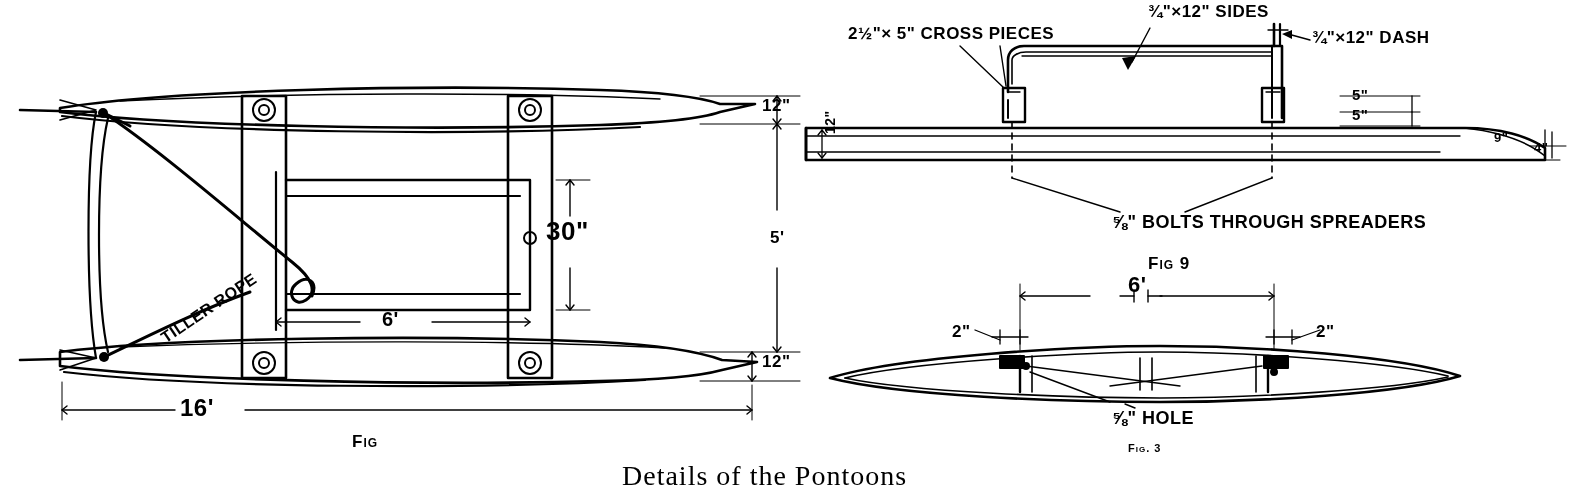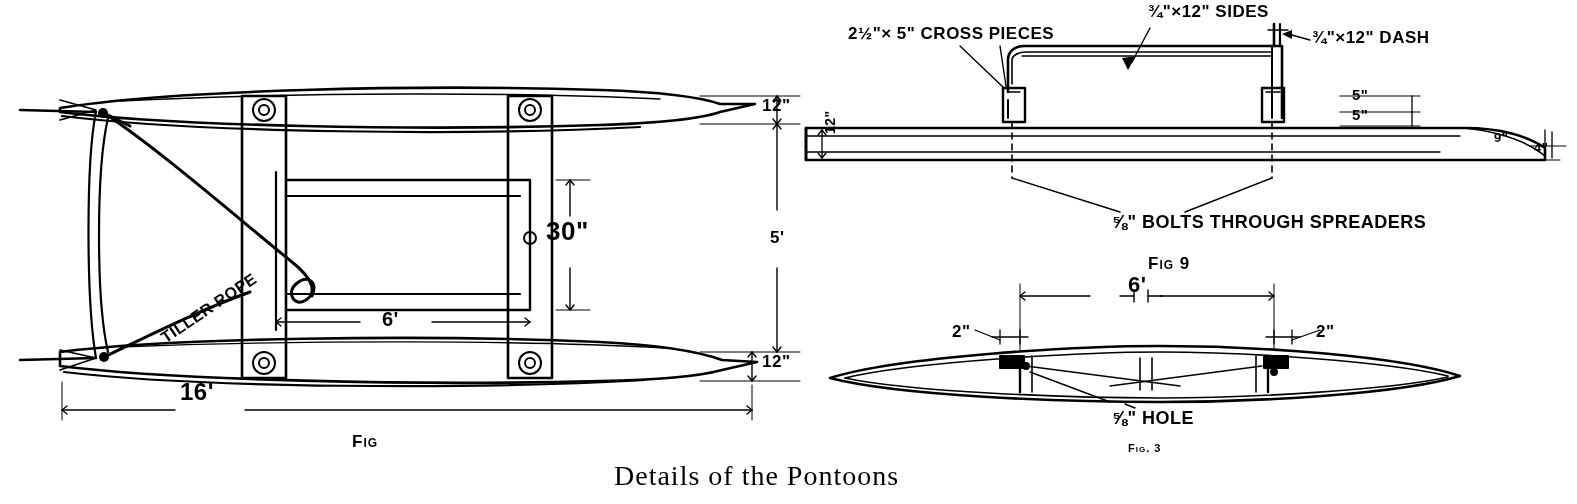--- a/index.html
+++ b/index.html
@@ -1,20 +1,20 @@
 <!DOCTYPE html>
 <html><head>
 <meta charset="utf-8">
 <style>
   html,body{margin:0;padding:0;background:#ffffff;}
   body{width:1577px;height:504px;font-family:"Liberation Sans",sans-serif;color:#000;position:relative;overflow:hidden;}
   #sheet{position:absolute;inset:0;}
   svg{position:absolute;left:0;top:0;}
   .lbl{position:absolute;font-family:"Liberation Sans",sans-serif;font-weight:700;white-space:nowrap;letter-spacing:.5px;}
-  .cap{position:absolute;font-family:"Liberation Serif",serif;white-space:nowrap;}
+  .cap{position:absolute;font-family:"Liberation Serif",serif;white-space:nowrap;margin-left:8px;}
   .small{font-size:13px;}
   .dim{font-size:17px;font-weight:700;}
   .fig{font-variant:small-caps;font-size:15px;font-weight:700;letter-spacing:1px;}
   .rot{transform-origin:left top;}
 </style>
 </head>
 <body>
 
 <div id="sheet">
 
@@ -187,21 +187,21 @@
     <path d="M1030 372 L 1110 402" stroke-width="1.4"></path>
     <path d="M1125 404 L 1135 408" stroke-width="1.4"></path>
   </g>
 </svg>
 
 <div class="lbl dim" style="left:762px; top:96px;">12"</div>
 <div class="lbl dim" style="left:762px; top:352px;">12"</div>
 <div class="lbl dim" style="left:770px; top:228px;">5'</div>
 <div class="lbl" style="left:546px; top:216px; font-size:26px;">30"</div>
 <div class="lbl dim" style="left:382px; top:308px; font-size:20px;">6'</div>
-<div class="lbl" style="left:180px; top:378px; font-size:24px;">16'</div>
+<div class="lbl" style="left:180px; top:394px; font-size:24px;">16'</div>
 <div class="lbl rot" style="left:158px; top:332px; font-size:16px; transform:rotate(-34deg);">TILLER ROPE</div>
 <div class="lbl fig" style="left:352px; top:432px; font-size:17px;text-align:right;">Fig</div>
 
 <div class="lbl" style="left:848px; top:24px; font-size:17px;">2½"× 5" CROSS PIECES</div>
 <div class="lbl" style="left:1148px; top:2px; font-size:17px;">¾"×12" SIDES</div>
 <div class="lbl" style="left:1312px; top:28px; font-size:17px;">¾"×12" DASH</div>
 <div class="lbl" style="left:1112px; top:212px; font-size:18px;">⅝" BOLTS THROUGH SPREADERS</div>
 <div class="lbl small" style="left:1352px; top:86px; font-size:15px;">5"</div>
 <div class="lbl small" style="left:1352px; top:106px; font-size:15px;">5"</div>
 <div class="lbl rot" style="left:822px; top:134px; font-size:14px; transform:rotate(-90deg); transform-origin:left top;">12"</div>

